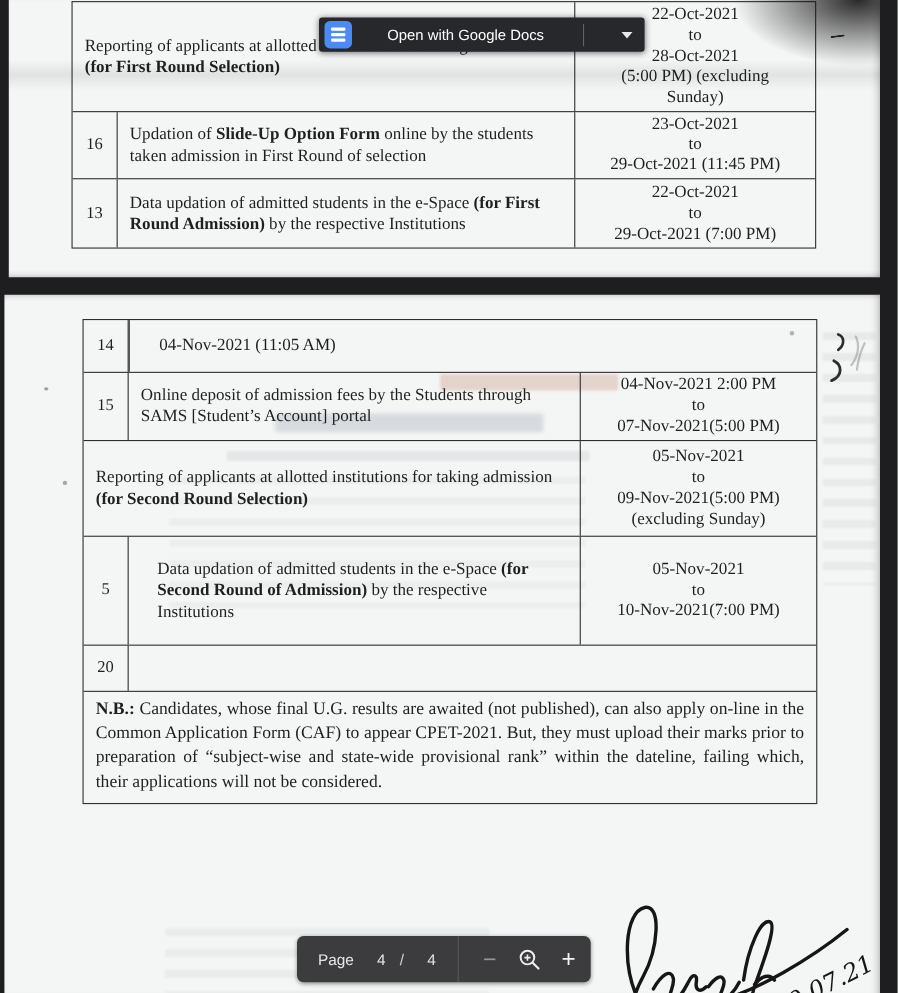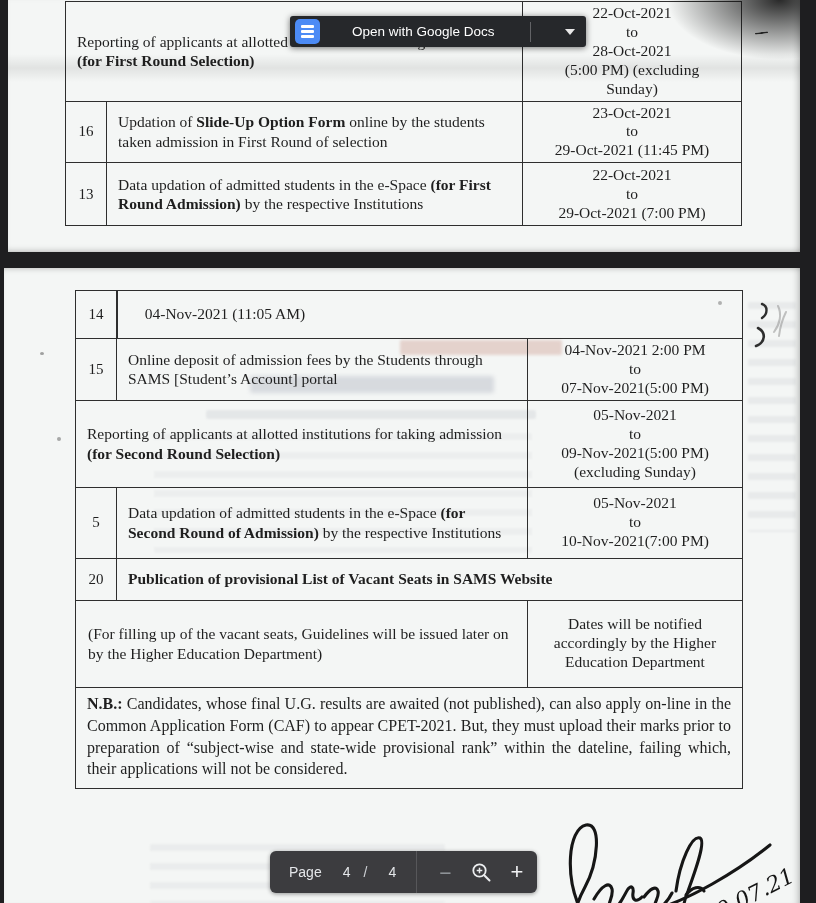--- a/index.html
+++ b/index.html
@@ -163,42 +163,31 @@
         </div>
       <div class="c-date">05-Nov-2021
 to
 09-Nov-2021(5:00 PM)
 (excluding Sunday)</div>
     </div>
 
     <div class="trow h73">
       <div class="c-no">5</div>
       <div class="c-desc">
-          <p style="margin:0"><span>Data updation of admitted students in the e-Space </span><span class="b">(for Second Round of Admission)</span><span> by the respective Institutions</span></p>
+          <p style="margin:15px"><span>Data updation of admitted students in the e-Space </span><span class="b">(for Second Round of Admission)</span><span> by the respective Institutions</span></p>
         </div>
       <div class="c-date">05-Nov-2021
 to
 10-Nov-2021(7:00 PM)</div>
     </div>
 
     <div class="trow h44">
       <div class="c-no">20</div>
-      <div class="c-desc">
-          <p style="margin:0"><span></span><span class="b">Publication of provisional  List of Vacant Seats in SAMS Website</span><span></span></p>
-        </div>
-    </div>
-
-    <div class="trow">
-      <div class="note-left">
-          <span>(For filling up  of the vacant seats, Guidelines will be issued later on  by the Higher Education Department)</span>
-        </div>
-      <div class="c-date">Dates will be notified
-accordingly by the Higher
-Education Department</div>
-    </div>
+    </div>
+
 
 
     <div class="brow nb">
       <span class="b">N.B.:</span><span> Candidates, whose final U.G. results are awaited (not published), can also apply on-line in the Common Application Form (CAF) to appear CPET-2021. But, they must upload their marks prior to preparation of “subject-wise and state-wide provisional rank” within the dateline, failing which, their applications will not be considered.</span>
     </div>
 
   </div>
 </div>
 
 <div class="gdocs-btn">

